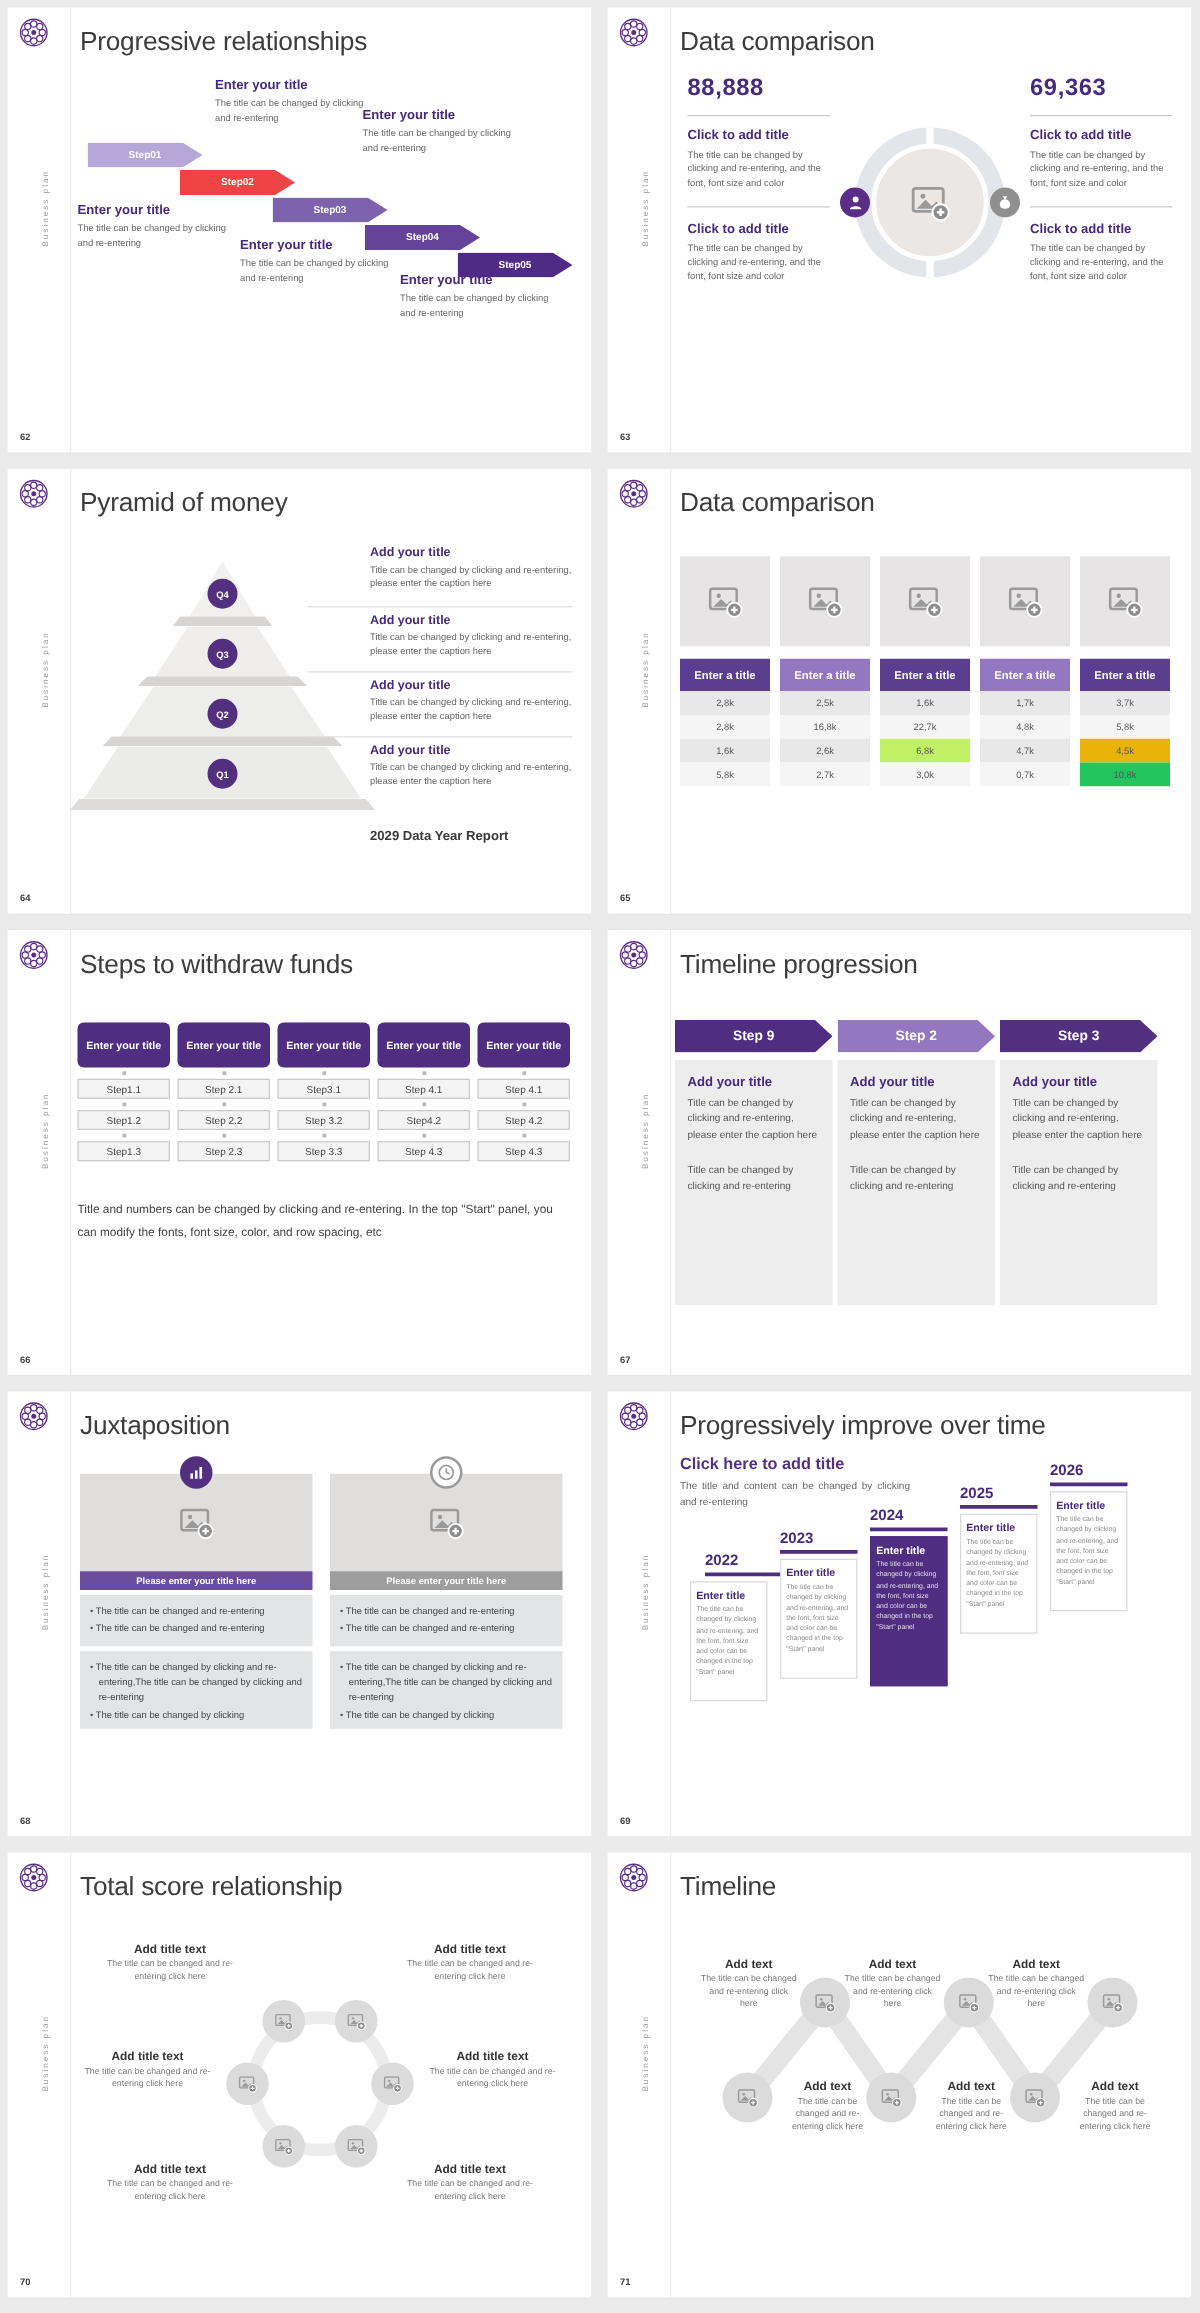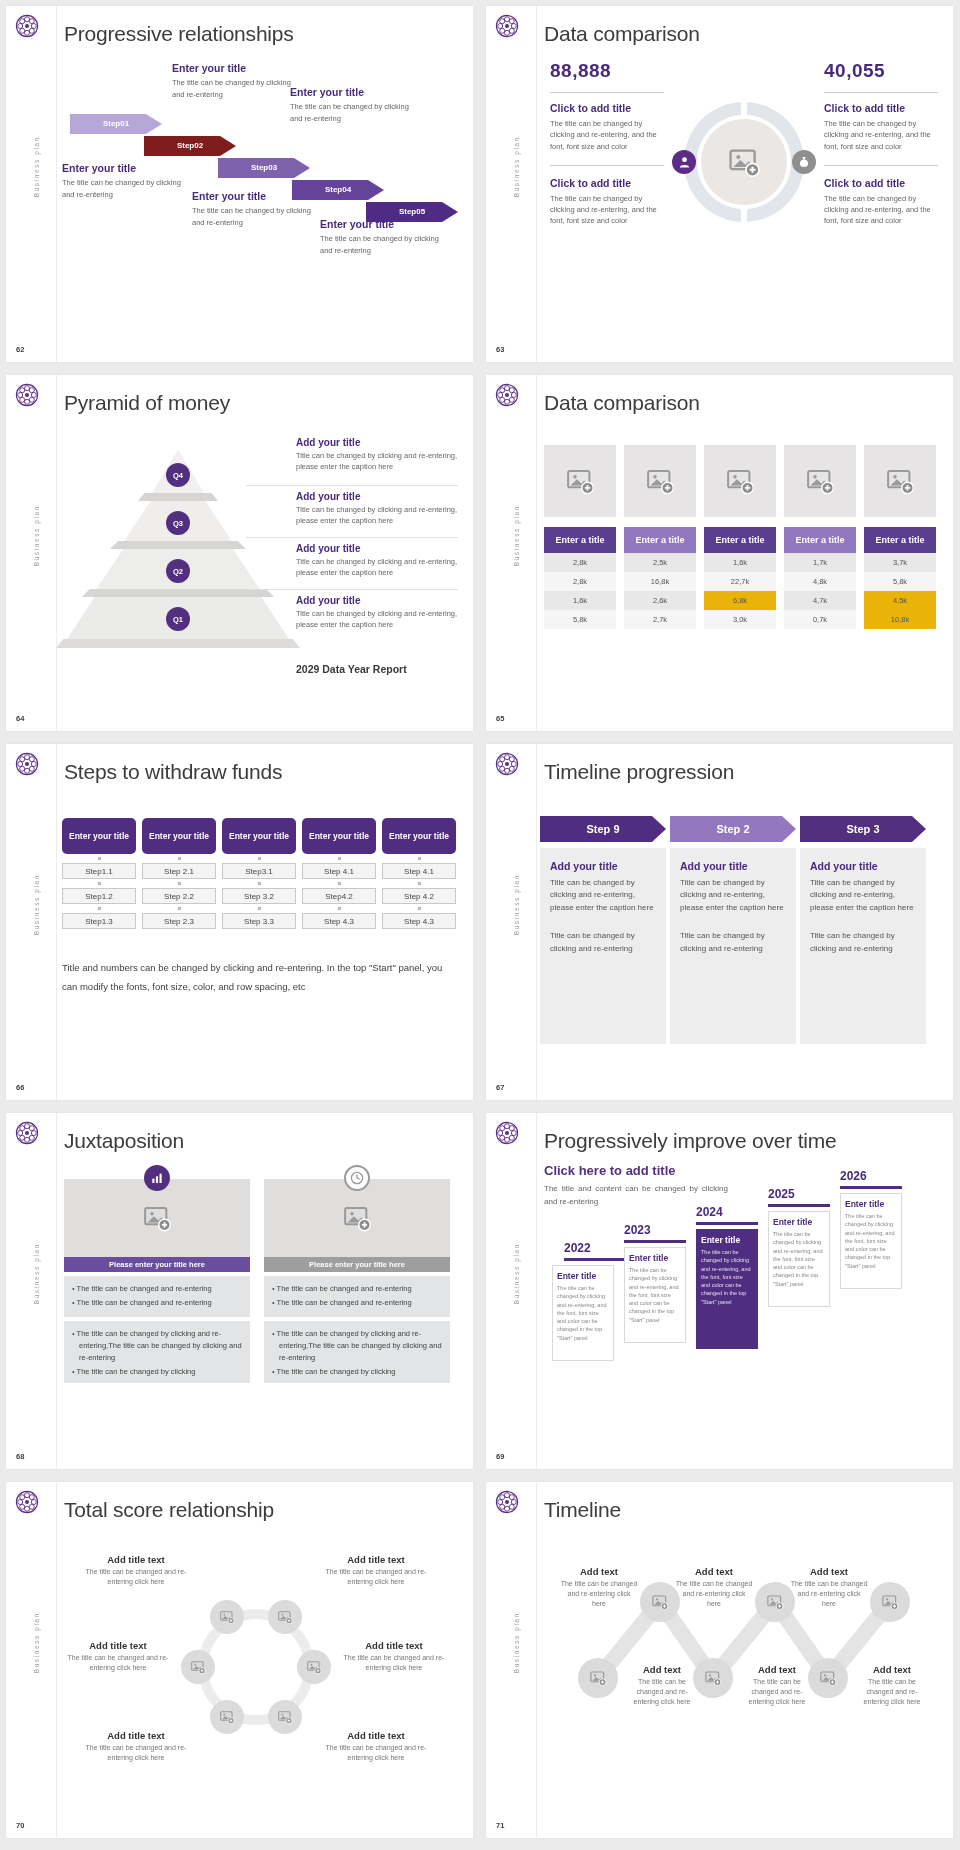--- a/index.html
+++ b/index.html
@@ -93,21 +93,21 @@
   <div class="card">
     <svg class="logo">
         <use href="#ic-logo"></use>
       </svg>
     <div class="brand">Business plan</div>
     <div class="vline"></div>
     <div class="num">62</div>
     <div class="content">
       <div class="stitle">Progressive relationships</div>
       <div class="chev" style="left:14px;top:108px;width:92px;background:#b7a6d8;">Step01</div>
-      <div class="chev" style="left:88px;top:130px;width:92px;background:#7f1d1d;">Step02</div>
+      <div class="chev" style="left:88px;top:130px;width:92px;background:#ef4444;">Step02</div>
       <div class="chev" style="left:162px;top:152px;width:92px;background:#7f62ae;">Step03</div>
       <div class="chev" style="left:236px;top:174px;width:92px;background:#66439a;">Step04</div>
       <div class="chev" style="left:310px;top:196px;width:92px;background:#4f2b85;">Step05</div>
       <div class="abs" style="left:116px;top:56px;width:132px;">
         <div class="pt" style="font-size:10.5px;">Enter your title</div>
         <div class="cap" style="font-size:7.5px;line-height:1.55;margin-top:3px;">The title can be changed by clicking and re-entering</div>
       </div>
       <div class="abs" style="left:234px;top:80px;width:132px;">
         <div class="pt" style="font-size:10.5px;">Enter your title</div>
         <div class="cap" style="font-size:7.5px;line-height:1.55;margin-top:3px;">The title can be changed by clicking and re-entering</div>
@@ -158,21 +158,21 @@
               <use href="#ic-person"></use>
             </svg>
         </div>
         <div class="badge" style="left:108px;top:48px;background:#8f8f8f;">
           <svg width="16" height="16">
               <use href="#ic-bag"></use>
             </svg>
         </div>
       </div>
       <div class="abs" style="left:288px;top:54px;width:114px;">
-        <div class="bigval">40,055</div>
+        <div class="bigval">69,363</div>
         <div class="hline" style="margin-top:10px;"></div>
         <div class="sec-t" style="margin-top:9px;">Click to add title</div>
         <div class="sec-c">The title can be changed by clicking and re-entering, and the font, font size and color</div>
         <div class="hline" style="margin-top:13px;"></div>
         <div class="sec-t" style="margin-top:11px;">Click to add title</div>
         <div class="sec-c">The title can be changed by clicking and re-entering, and the font, font size and color</div>
       </div>
     </div>
   </div>
 
@@ -257,21 +257,21 @@
       </div>
       <div class="abs" style="left:168px;top:70px;width:72px;">
         <div class="pic-tile" style="height:72px;">
             <svg width="30" height="30">
               <use href="#ic-pic"></use>
             </svg>
           </div>
         <div class="th" style="background:#5b3e8f;">Enter a title</div>
         <div class="td" style="background:#e8e8e8;">1,6k</div>
         <div class="td" style="background:#f5f5f5;">22,7k</div>
-        <div class="td" style="background:#eab308;">6,8k</div>
+        <div class="td" style="background:#bef264;">6,8k</div>
         <div class="td" style="background:#f5f5f5;">3,0k</div>
       </div>
       <div class="abs" style="left:248px;top:70px;width:72px;">
         <div class="pic-tile" style="height:72px;">
             <svg width="30" height="30">
               <use href="#ic-pic"></use>
             </svg>
           </div>
         <div class="th" style="background:#9478bf;">Enter a title</div>
         <div class="td" style="background:#e8e8e8;">1,7k</div>
@@ -282,21 +282,21 @@
       <div class="abs" style="left:328px;top:70px;width:72px;">
         <div class="pic-tile" style="height:72px;">
             <svg width="30" height="30">
               <use href="#ic-pic"></use>
             </svg>
           </div>
         <div class="th" style="background:#5b3e8f;">Enter a title</div>
         <div class="td" style="background:#e8e8e8;">3,7k</div>
         <div class="td" style="background:#f5f5f5;">5,8k</div>
         <div class="td" style="background:#eab308;">4,5k</div>
-        <div class="td" style="background:#eab308;">10,8k</div>
+        <div class="td" style="background:#22c55e;">10,8k</div>
       </div>
     </div>
   </div>
 
   <div class="card">
     <svg class="logo">
         <use href="#ic-logo"></use>
       </svg>
     <div class="brand">Business plan</div>
     <div class="vline"></div>

